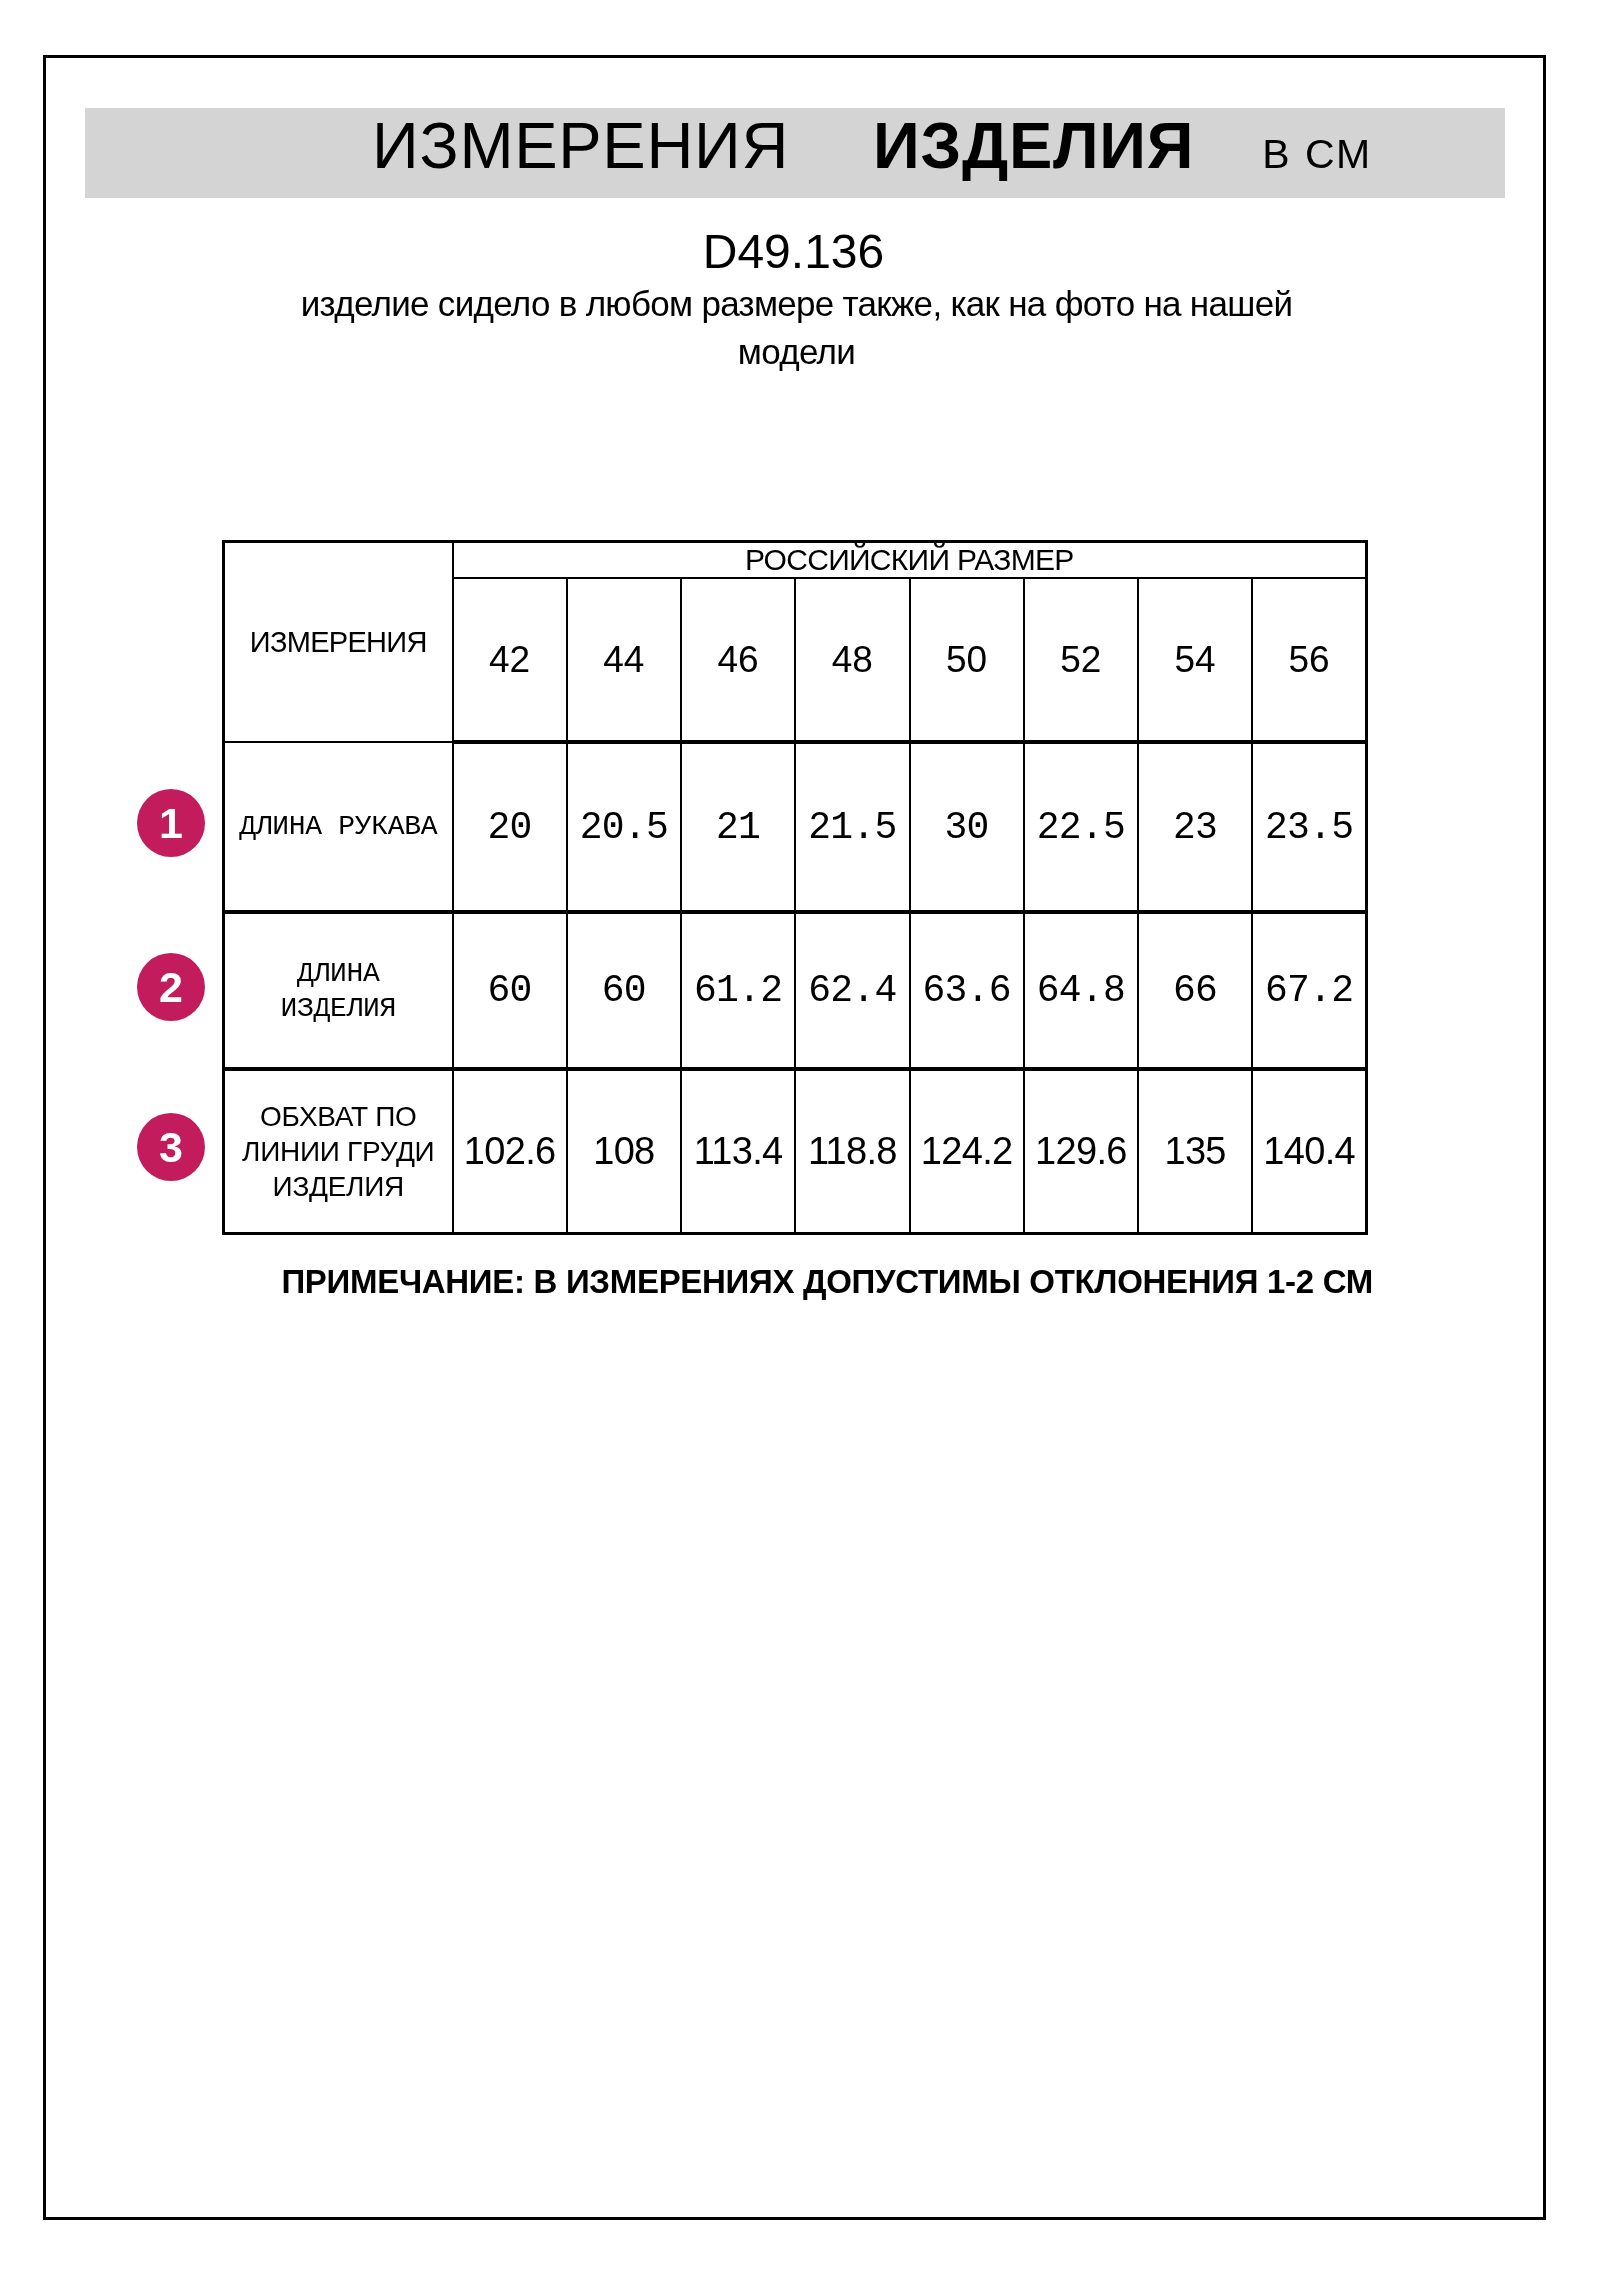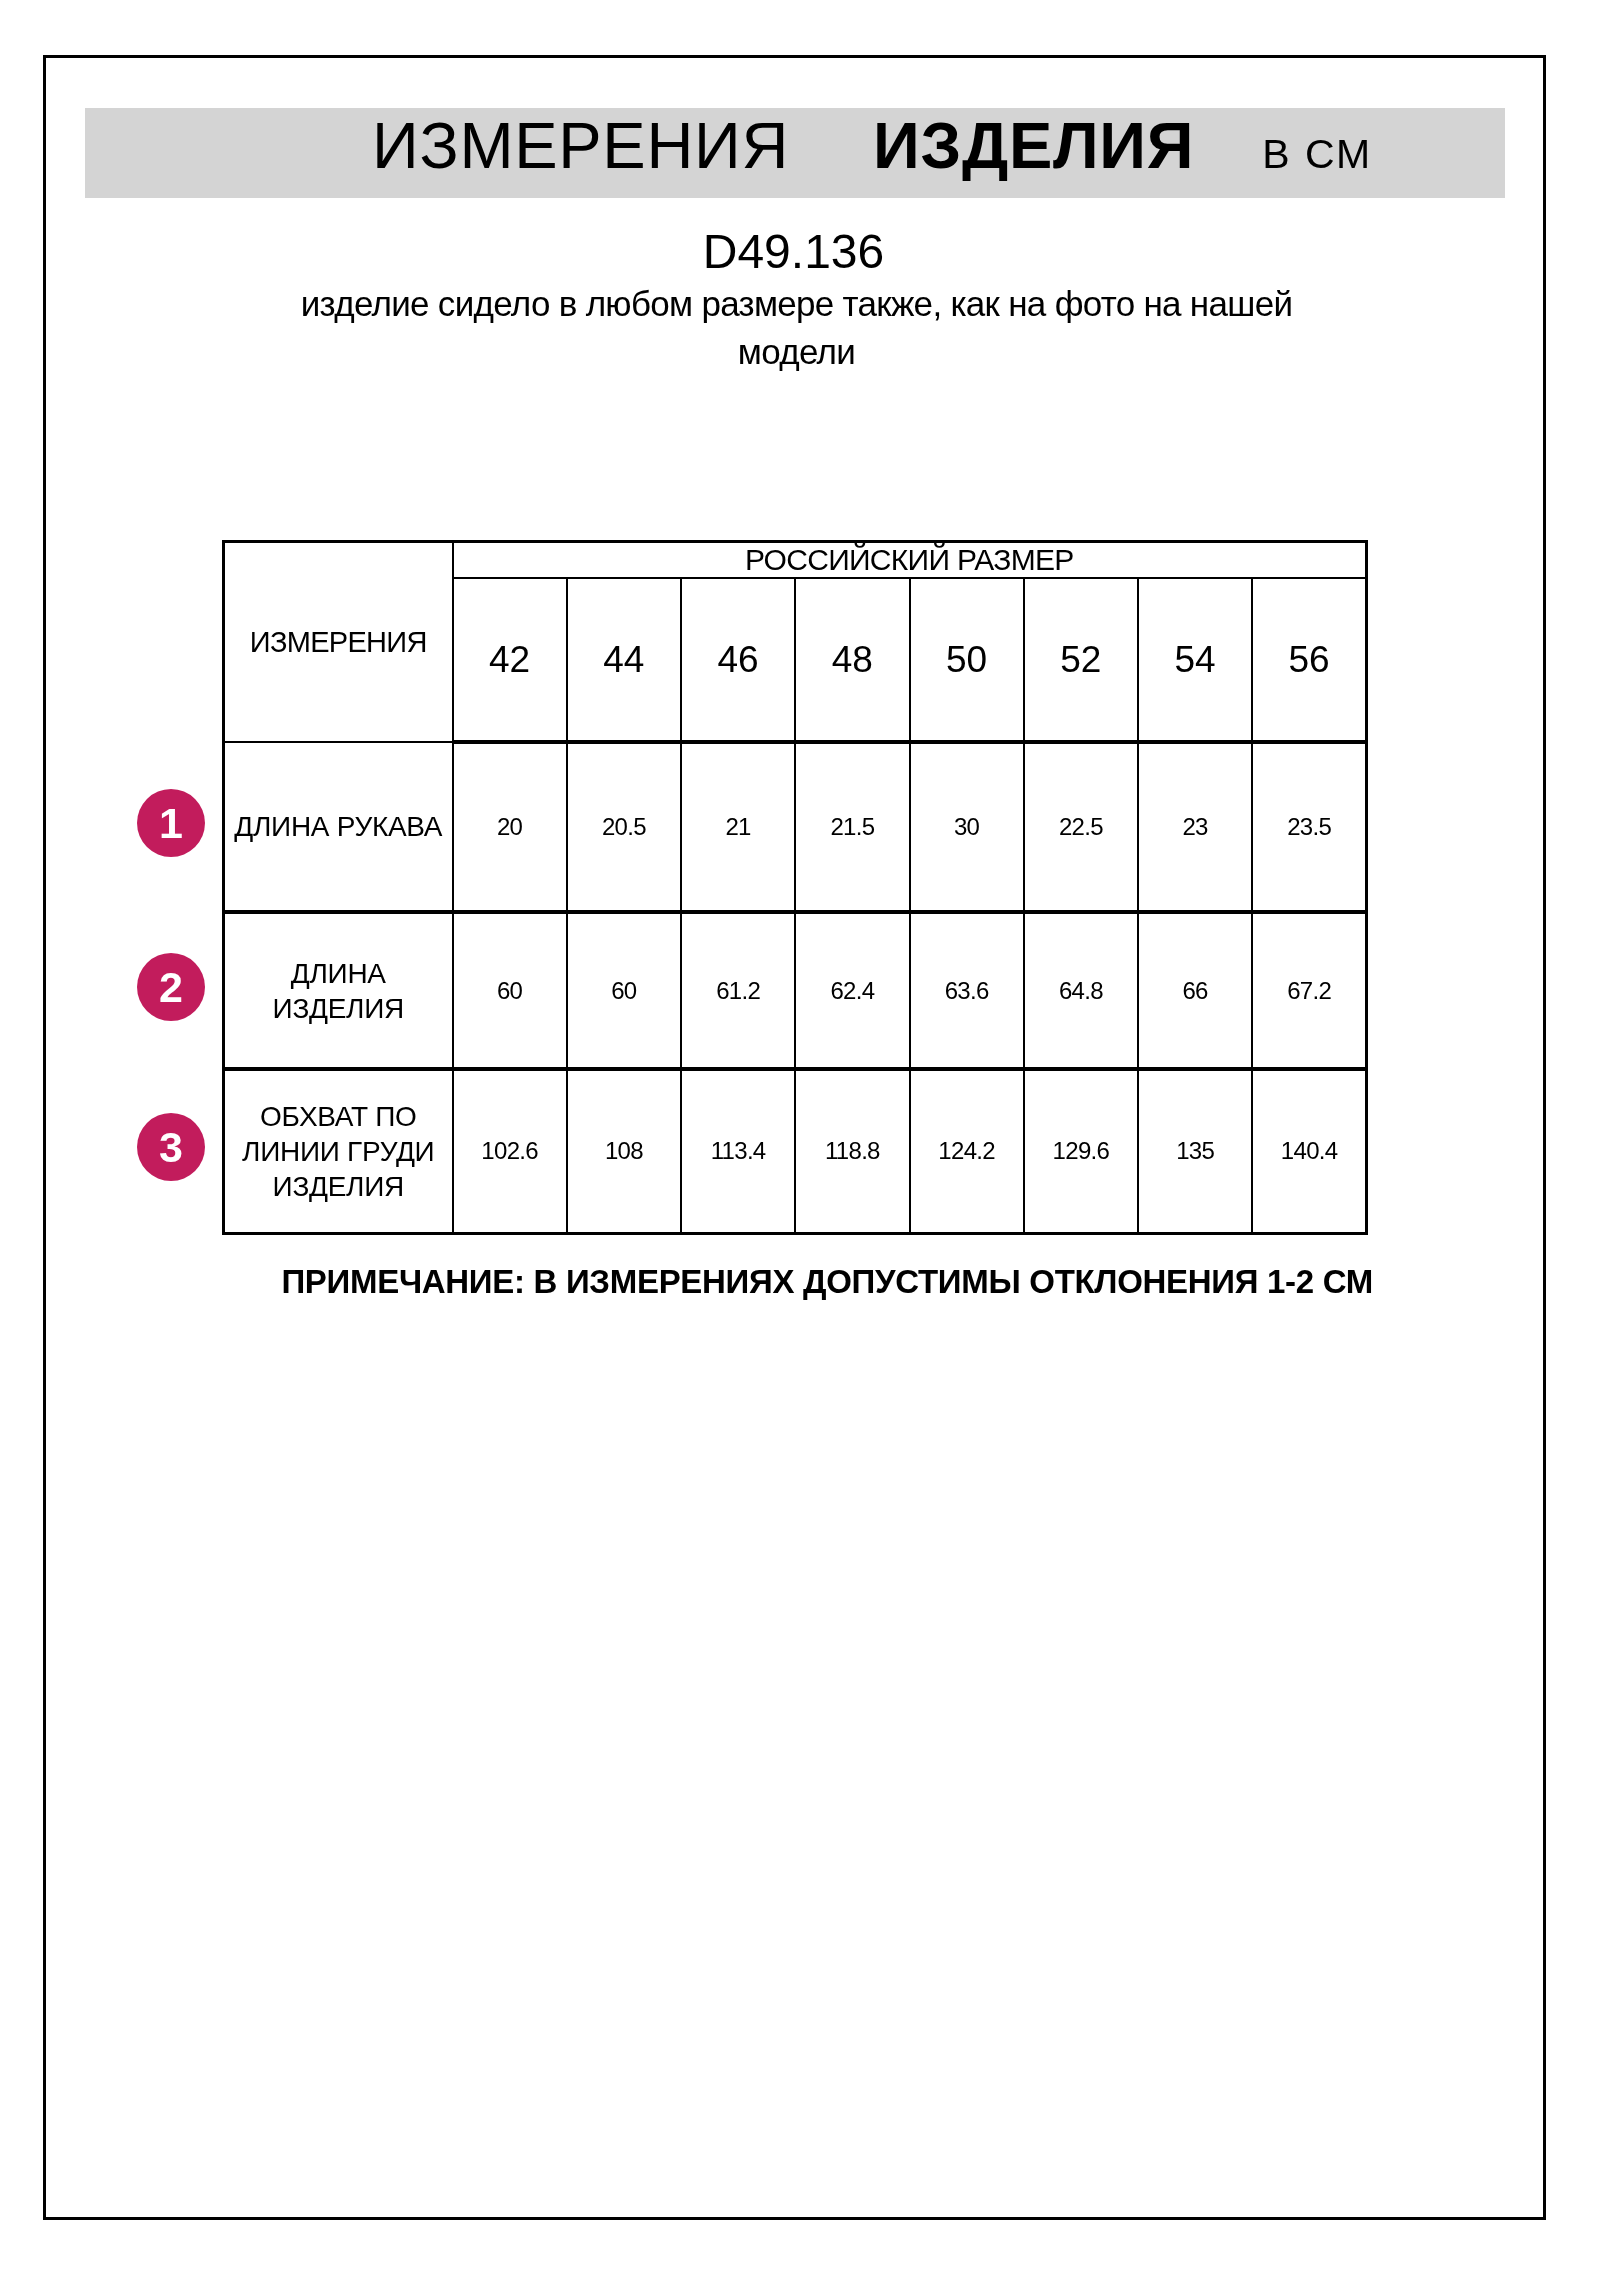--- a/index.html
+++ b/index.html
@@ -70,22 +70,22 @@
   .row-data-3 { height: 164px; }
   .measurements-header { font-size: 29px; letter-spacing: -0.7px; }
   .group-header { font-size: 30px; letter-spacing: -0.7px; margin-top: 28px; }
   .size-cell { font-size: 37px; font-weight: 700; border-bottom: 4.6px solid #000 !important; }
   .label-cell {
     font-size: 28px;
     letter-spacing: -0.3px;
     white-space: pre-line;
     line-height: 35px;
   }
-  .value-cell { font-size: 24px; letter-spacing: -0.7px; }
-  .sep-thick td { border-bottom: 4.6px solid #000 !important; }
+  .value-cell { font-size: 38px; letter-spacing: -0.7px; }
+  .sep-thick td { border-bottom: 4.6px solid #000 !important; font-family: Liberation Mono, monospace; }
   .row-marker {
     position: absolute;
     left: 137px;
     width: 68px; height: 68px;
     border-radius: 50%;
     background: #c21c5c;
     color: #fff;
     font-size: 43px;
     font-weight: 700;
     display: flex;

